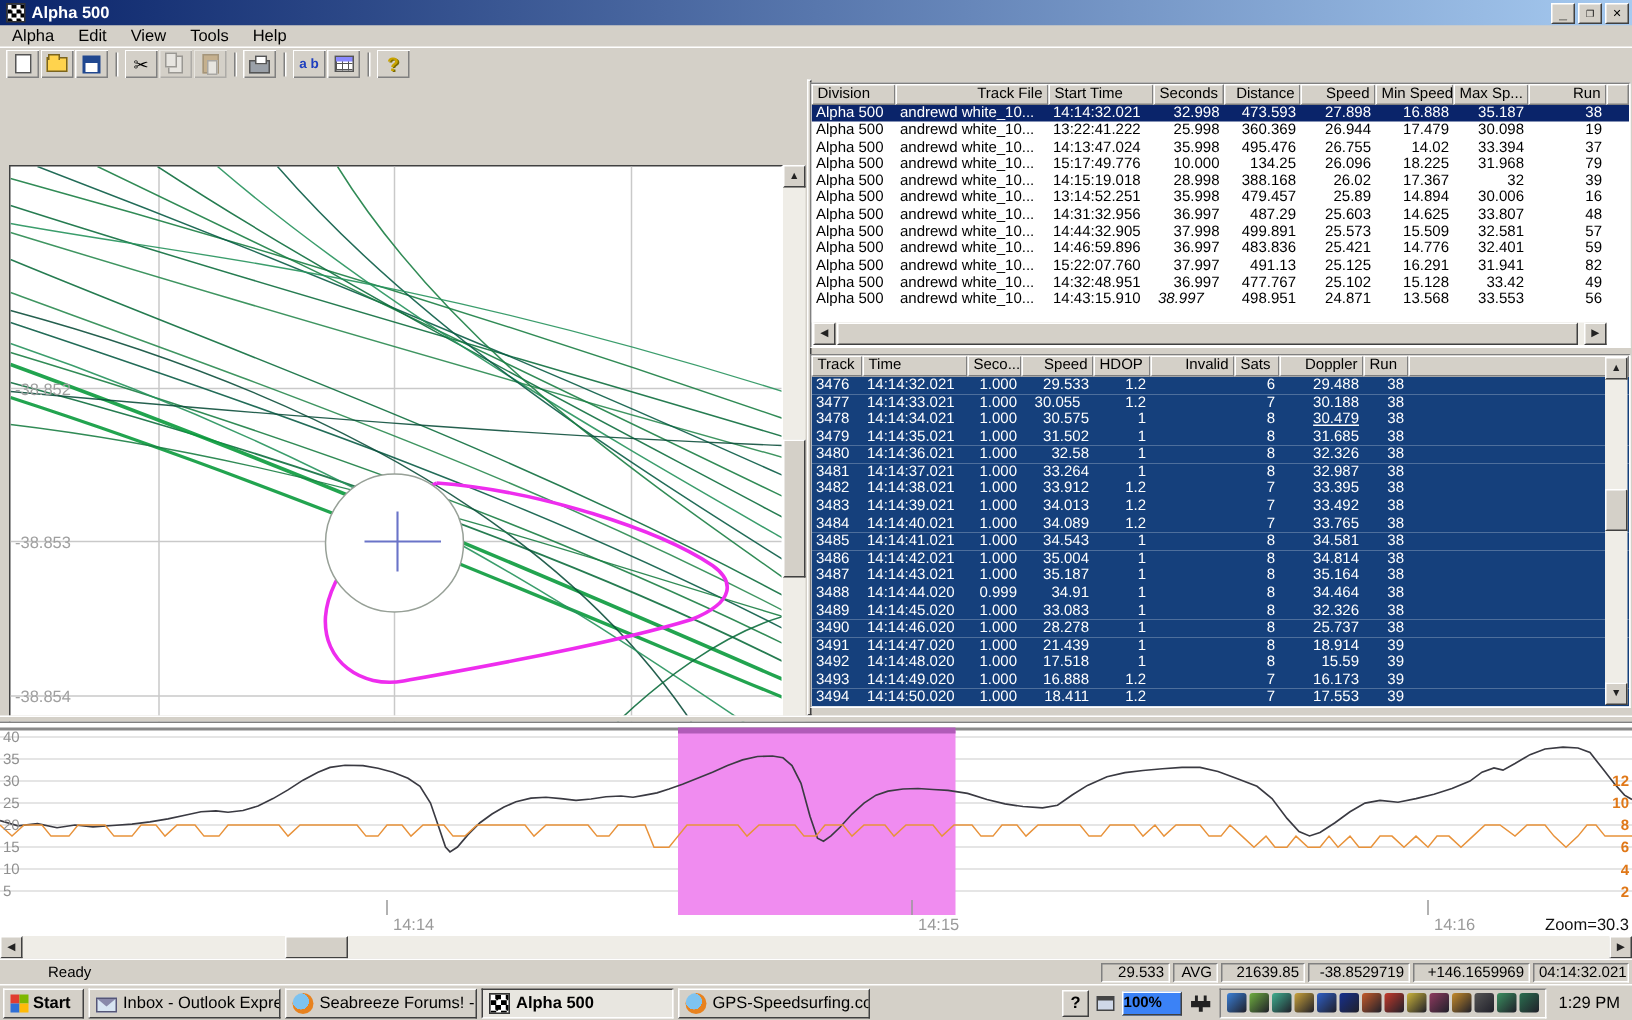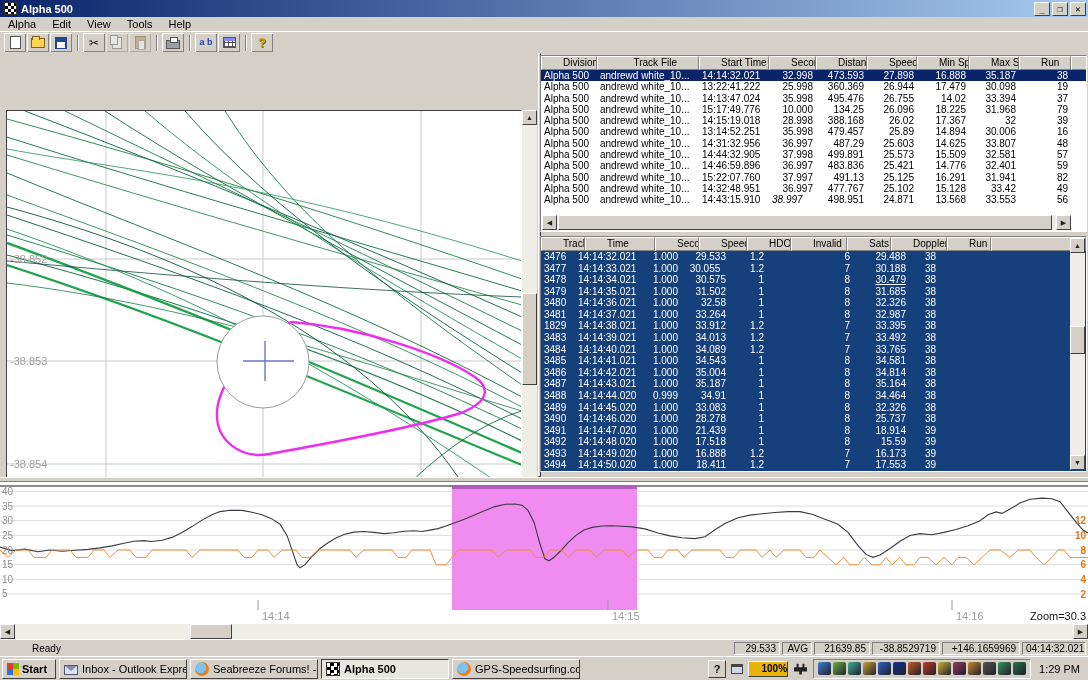--- a/index.html
+++ b/index.html
@@ -59,21 +59,21 @@
   
   #split-v { left:538px; top:53px; width:3px; height:424px; background:#d4d0c8; }
   #split-h-chart { left:0; top:477px; width:1088px; height:4px; background:#d4d0c8; border-top:1px solid #fff; }
 
   
   .dgrid { background:#fff; border:1px solid; border-color:#808080 #fff #fff #808080; overflow:hidden; }
   #runs-table { left:540px; top:55px; width:547px; height:177px; }
   #points-table { left:540px; top:236px; width:547px; height:236px; }
   .hdr-row { display:flex; height:14px; background:#d4d0c8; }
   .hdr-cell { border:1px solid; border-color:#fff #808080 #808080 #fff; background:#d4d0c8;
-    font-size:10px; line-height:12px; padding:0 21px; overflow:hidden; white-space:nowrap; flex:0 0 auto; }
+    font-size:10px; line-height:12px; padding:0 3px; overflow:hidden; white-space:nowrap; flex:0 0 auto; }
   .grid-rows { overflow:hidden; background:#fff; }
   .grid-row { display:flex; white-space:nowrap; }
   .grid-cell { font-size:10px; padding:0 3px; overflow:hidden; flex:0 0 auto; }
   .row-sel { background:#0a246a; color:#fff; }
   #points-table .grid-row { background:#15407c; color:#fff; }
   #runs-hscroll { position:absolute; left:1px; bottom:1px; width:529px; height:15px; }
   #points-vscroll { position:absolute; right:1px; top:1px; width:15px; height:232px; }
 
   
   #chart-panel { left:0; top:481px; width:1088px; height:143px; background:#fff; border-top:1px solid #808080; }
@@ -95,22 +95,22 @@
     font-size:11px; overflow:hidden; white-space:nowrap; }
   .task-btn.active { border-color:#404040 #fff #fff #404040; background:#e8e6e0; font-weight:bold; }
   .task-ic { width:14px; height:14px; margin-right:4px; flex:0 0 auto; }
   .ic-mail { background:#d7e4f2; border:1px solid #557; position:relative; height:10px !important; margin-top:2px; }
   .ic-mail:before { content:""; position:absolute; left:0; top:0; border:6px solid transparent; border-top:5px solid #88a; border-width:5px 6px 0 6px; }
   .ic-browser { border-radius:50%; background:radial-gradient(circle at 40% 40%, #7ec3f0 0 45%, #e8821e 46% 100%); }
   .ic-flag { background:repeating-conic-gradient(#000 0 25%, #fff 0 50%) 0 0/7px 7px; border:1px solid #333; }
   #tray { margin-left:auto; display:flex; align-items:center; }
   #help-tray-btn { width:18px; height:18px; text-align:center; line-height:16px; font-weight:bold; }
   #mini-win-icon { width:12px; height:10px; border:1px solid #444; border-top:3px solid #444; margin:0 5px; background:#cfd8e8; }
-  #battery { width:40px; height:16px; background:#eab308; border:1px solid; border-color:#fff #404040 #404040 #fff;
-    text-align:right; font-weight:bold; font-size:10px; line-height:14px; }
+  #battery { width:40px; height:16px; background:#3b82f6; border:1px solid; border-color:#fff #404040 #404040 #fff;
+    text-align:left; font-weight:bold; font-size:10px; line-height:14px; }
   #plug-icon { width:13px; height:12px; margin:0 6px; background:#222;
     clip-path:polygon(0 40%,20% 40%,20% 10%,35% 10%,35% 40%,65% 40%,65% 10%,80% 10%,80% 40%,100% 40%,100% 75%,60% 75%,60% 100%,40% 100%,40% 75%,0 75%); }
   #tray-icons { display:flex; align-items:center; border:1px solid; border-color:#808080 #fff #fff #808080;
     padding:1px 3px; height:20px; }
   .tray-ic { width:13px; height:13px; margin:0 1px; border-radius:2px; }
   #clock { padding:0 6px 0 8px; font-size:11px; }
 </style>
 </head>
 <body>
 
@@ -458,21 +458,21 @@
         <div class="grid-cell" style="width: 70px; text-align: left;">14:14:37.021</div>
         <div class="grid-cell" style="width: 36px; text-align: right;">1.000</div>
         <div class="grid-cell" style="width: 48px; text-align: right;">33.264</div>
         <div class="grid-cell" style="width: 38px; text-align: right;">1</div>
         <div class="grid-cell" style="width: 56px; text-align: right;"></div>
         <div class="grid-cell" style="width: 30px; text-align: right;">8</div>
         <div class="grid-cell" style="width: 56px; text-align: right;">32.987</div>
         <div class="grid-cell" style="width: 30px; text-align: right;">38</div>
       </div>
       <div class="grid-row" style="height: 11.58px; line-height: 11.58px;">
-        <div class="grid-cell" style="width: 34px; text-align: left;">1829</div>
+        <div class="grid-cell" style="width: 34px; text-align: left;">3482</div>
         <div class="grid-cell" style="width: 70px; text-align: left;">14:14:38.021</div>
         <div class="grid-cell" style="width: 36px; text-align: right;">1.000</div>
         <div class="grid-cell" style="width: 48px; text-align: right;">33.912</div>
         <div class="grid-cell" style="width: 38px; text-align: right;">1.2</div>
         <div class="grid-cell" style="width: 56px; text-align: right;"></div>
         <div class="grid-cell" style="width: 30px; text-align: right;">7</div>
         <div class="grid-cell" style="width: 56px; text-align: right;">33.395</div>
         <div class="grid-cell" style="width: 30px; text-align: right;">38</div>
       </div>
       <div class="grid-row" style="height: 11.58px; line-height: 11.58px;">

